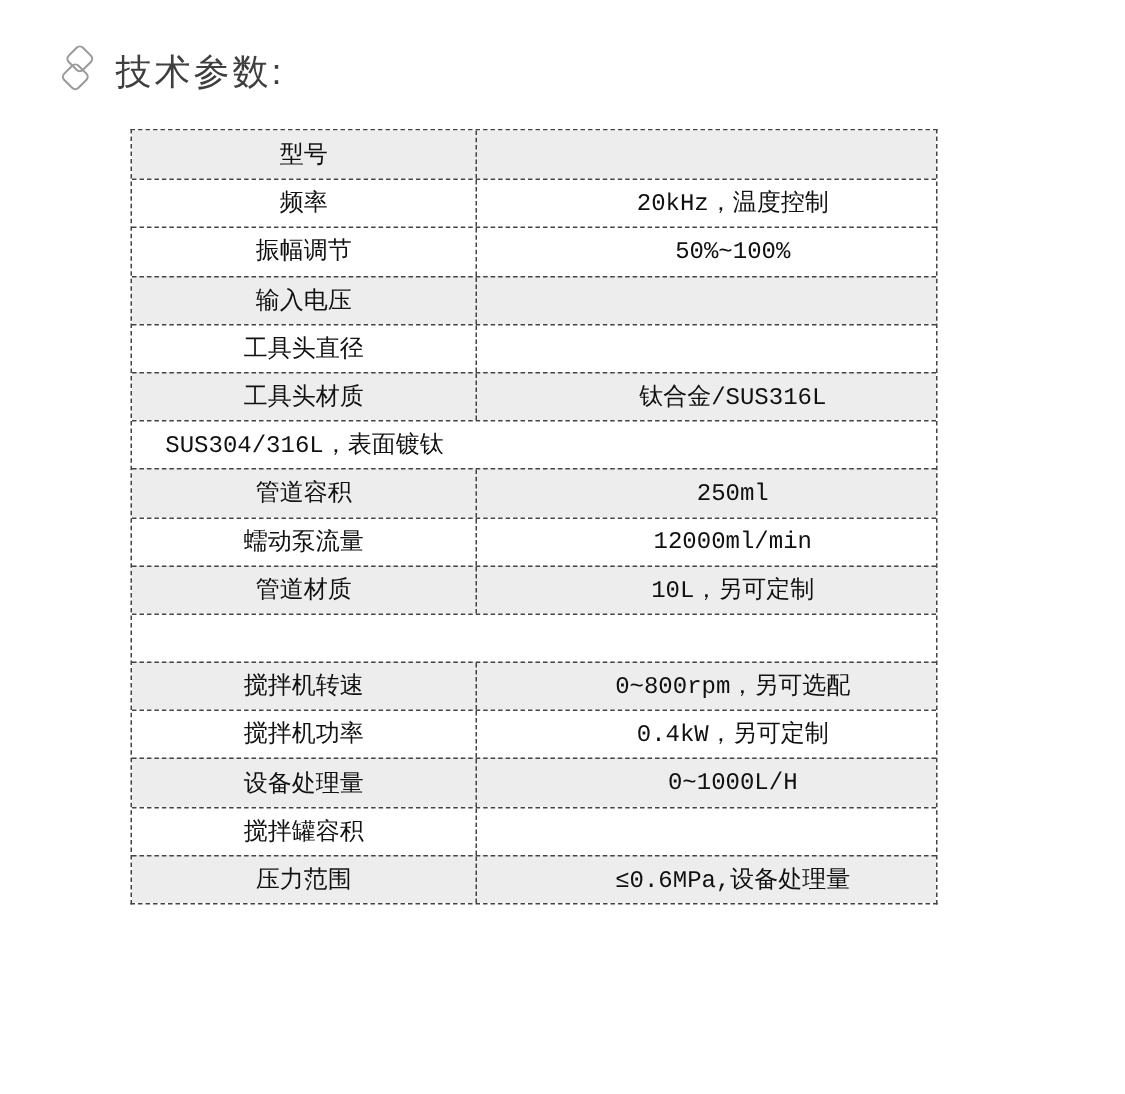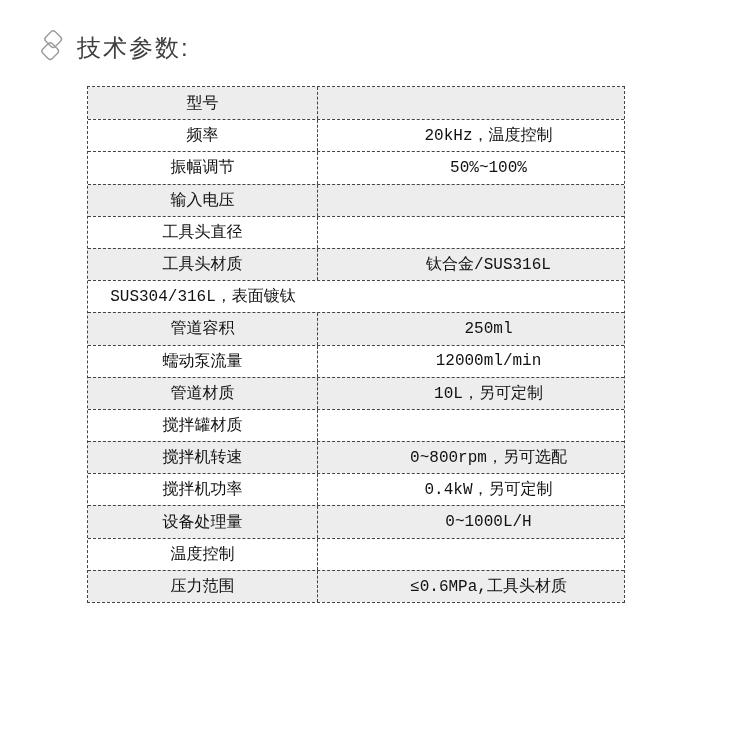--- a/index.html
+++ b/index.html
@@ -63,34 +63,33 @@
   </div>
   <div class="row">
     <div class="cell label">蠕动泵流量</div>
     <div class="cell value">12000ml/min</div>
   </div>
   <div class="row alt">
     <div class="cell label">管道材质</div>
     <div class="cell value">10L，另可定制</div>
   </div>
   <div class="row">
-    <div class="cell label">搅拌罐材质</div>
   </div>
   <div class="row alt">
     <div class="cell label">搅拌机转速</div>
     <div class="cell value">0~800rpm，另可选配</div>
   </div>
   <div class="row">
     <div class="cell label">搅拌机功率</div>
     <div class="cell value">0.4kW，另可定制</div>
   </div>
   <div class="row alt">
     <div class="cell label">设备处理量</div>
     <div class="cell value">0~1000L/H</div>
   </div>
   <div class="row">
-    <div class="cell label">温度控制</div>
+    <div class="cell label">搅拌罐容积</div>
   </div>
   <div class="row alt">
     <div class="cell label">压力范围</div>
-    <div class="cell value">≤0.6MPa,工具头材质</div>
+    <div class="cell value">≤0.6MPa,设备处理量</div>
   </div>
 </div>
 
 </body></html>

